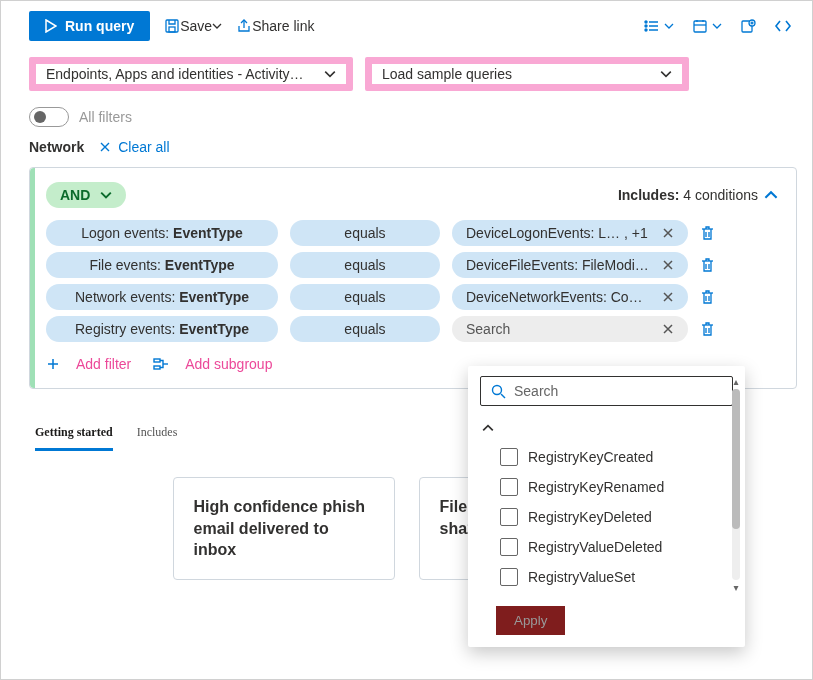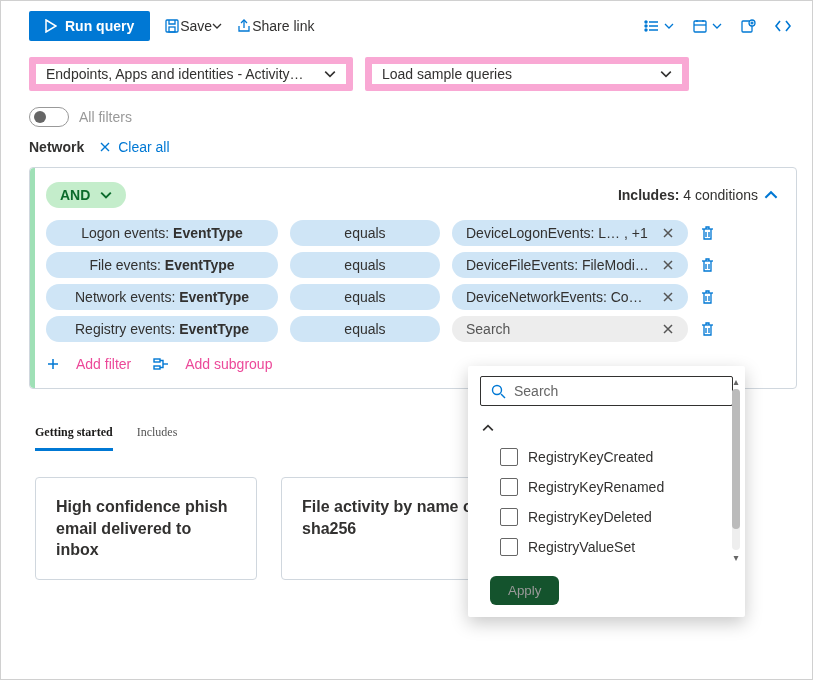--- a/index.html
+++ b/index.html
@@ -108,21 +108,21 @@
   .pill.col3 { width:236px; display:flex; align-items:center; justify-content:space-between; gap:6px; }
   .pill.search { background:#ededed; color:#555; }
   .pill .x { color:#555; cursor:pointer; }
   .trash { color:#0078d4; cursor:pointer; }
   .add-row { display:flex; gap:22px; margin:14px 0 2px 10px; }
   .add-link { display:flex; align-items:center; gap:16px; color:#ec4899; cursor:pointer; }
   .tabs { display:flex; gap:24px; padding: 36px 34px 0 34px; font-size:12px;font-family:Liberation Serif, serif; }
   .tab { padding-bottom:8px; cursor:pointer; }
   .tab.active { font-weight:600; border-bottom:3px solid #0078d4; color:#1b1a19; }
   .tab.inactive { color:#555; }
-  .cards { display:flex; gap:24px; padding: 26px 34px 0 34px; }
+  .cards { display:flex; gap:24px; padding: 26px 34px 0 34px; justify-content: center; }
   .card {
     border:1px solid #d0d7de; border-radius:4px; padding:18px 20px; width:222px;
     font-weight:600; font-size:16px; line-height:1.35;
   }
   
   .popup {
     position:absolute;
     left:467px; top:365px;
     width:277px;
     background:#fff;
@@ -135,21 +135,21 @@
     gap:8px; padding:6px 10px; color:#666; margin:0 10px 12px 0;
   }
   .popup .grp-head { font-weight:700; display:flex; justify-content:space-between; align-items:center; padding:4px 10px 8px 2px; }
   .popup .opt { display:flex; align-items:center; gap:10px; padding:6px 2px 6px 20px; }
   .popup .chk { width:18px; height:18px; border:1px solid #666; border-radius:2px; }
   .popup .scroll { position:absolute; right:2px; top:10px; bottom:54px; width:14px; display:flex; flex-direction:column; align-items:center; }
   .popup .scroll .arrow { font-size:10px; color:#666; }
   .popup .scroll .track { flex:1; width:8px; background:#eee; border-radius:4px; margin:2px 0; position:relative; }
   .popup .scroll .thumb { position:absolute; top:0; left:0; right:0; height:140px; background:#bbb; border-radius:4px; }
   .popup .apply {
-    margin:14px 0 0 10px; background:#14532d; color:#999; border:none; padding:7px 18px; border-radius:6px;
+    margin:14px 0 0 16px; background:#7f1d1d; color:#999; border:none; padding:7px 18px; border-radius:0;
   }
   .ell { white-space:nowrap; overflow:hidden; text-overflow:ellipsis; max-width:100%; display:block; }
   svg { display:block; }
 </style>
 </head>
 <body>
 
 <div class="topbar">
   <button class="run-btn">
     <span>
@@ -430,20 +430,24 @@
       <div class="opt">
         <span class="chk"></span>
         <span>RegistryKeyRenamed</span>
       </div>
       <div class="opt">
         <span class="chk"></span>
         <span>RegistryKeyDeleted</span>
       </div>
       <div class="opt">
         <span class="chk"></span>
+        <span>RegistryValueDeleted</span>
+      </div>
+      <div class="opt">
+        <span class="chk"></span>
         <span>RegistryValueSet</span>
       </div>
     </div>
   <button class="apply" disabled="">Apply</button>
 
   <div class="scroll">
     <span class="arrow">▴</span>
     <div class="track">
         <div class="thumb"></div>
       </div>

